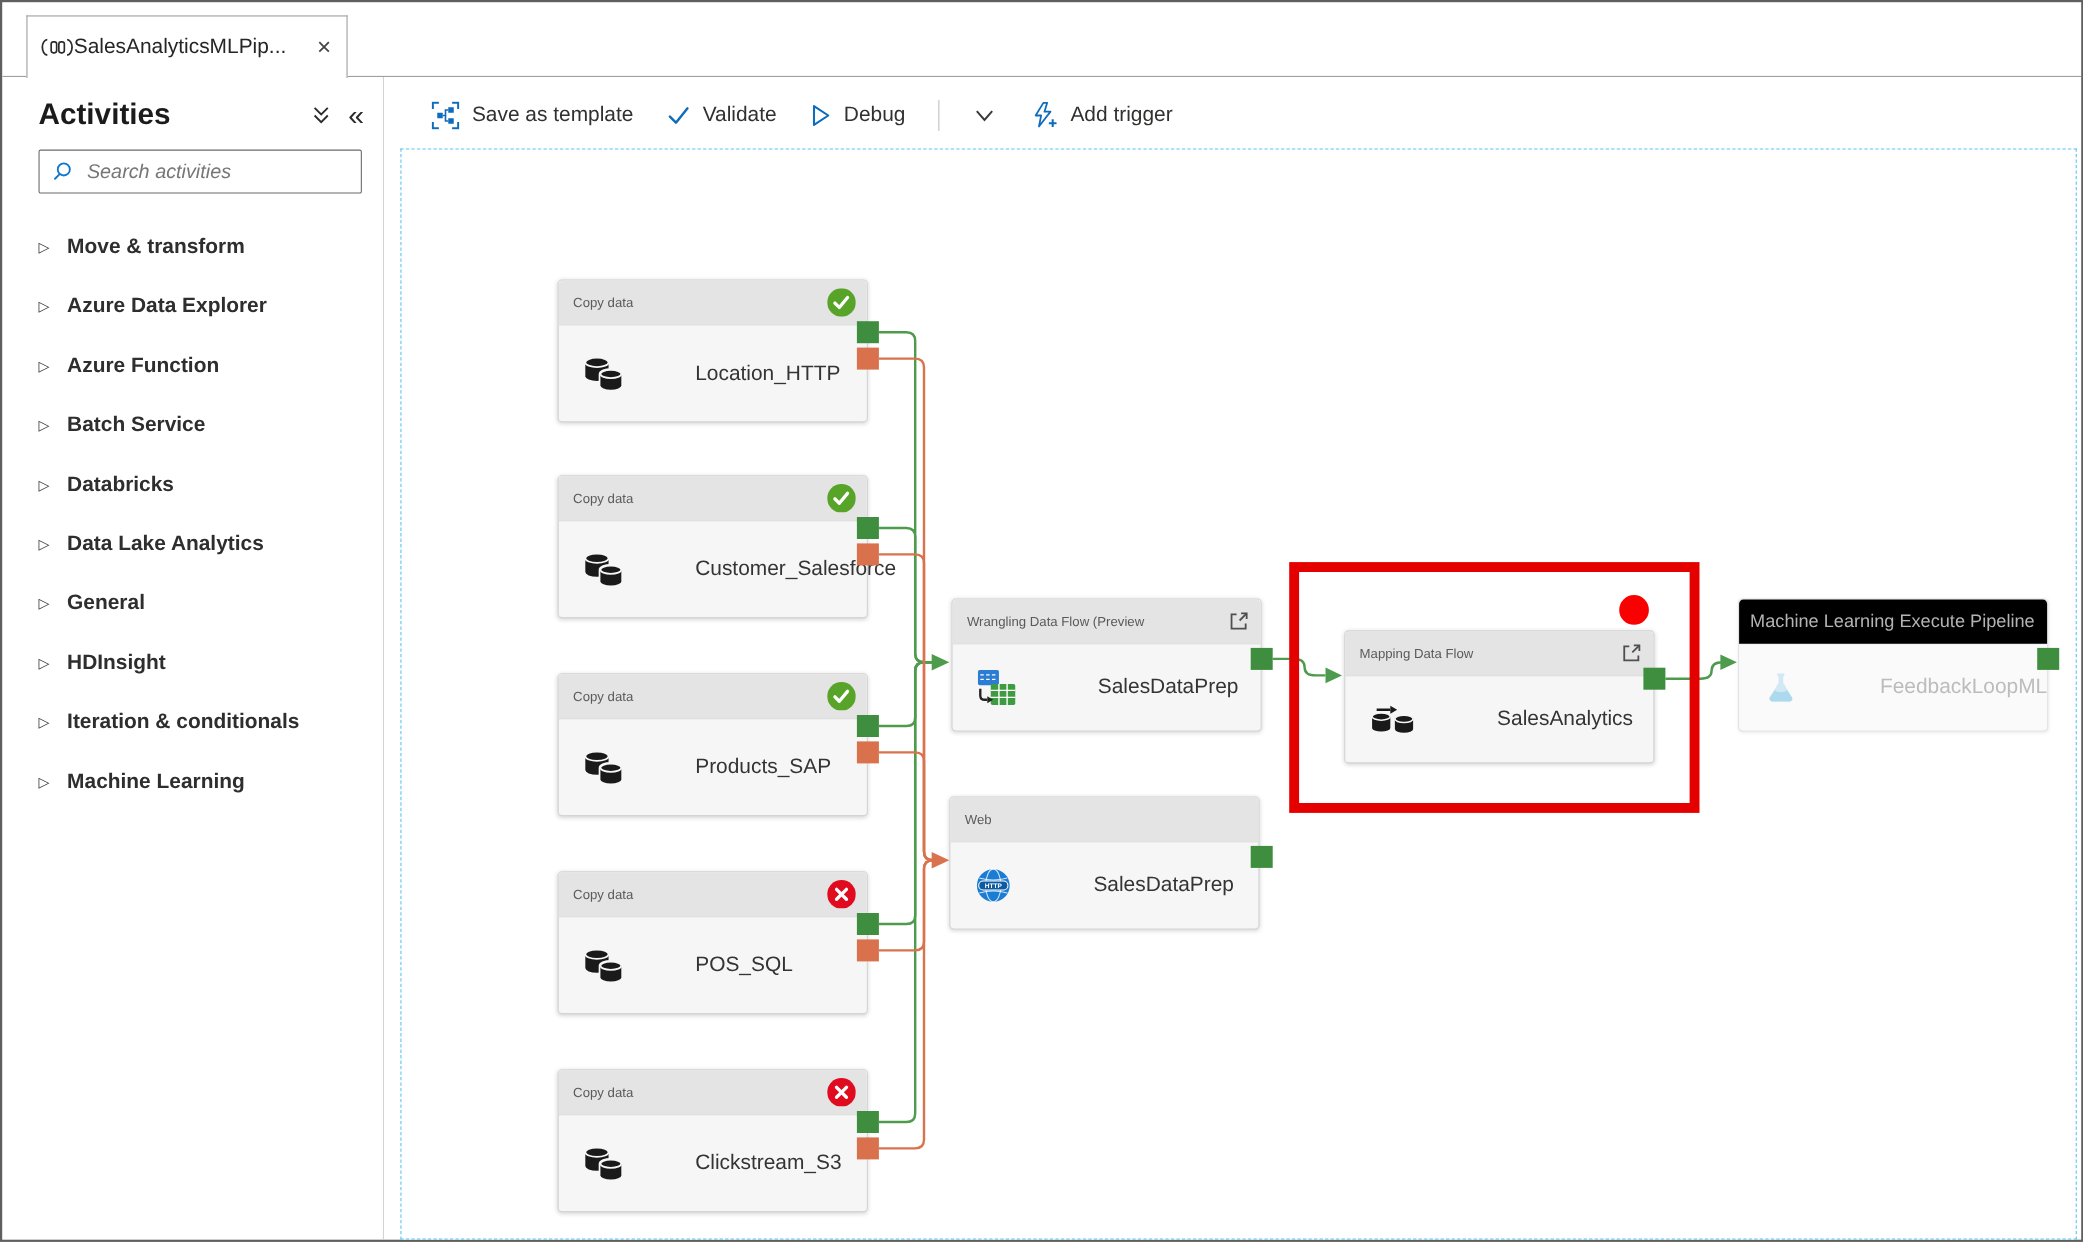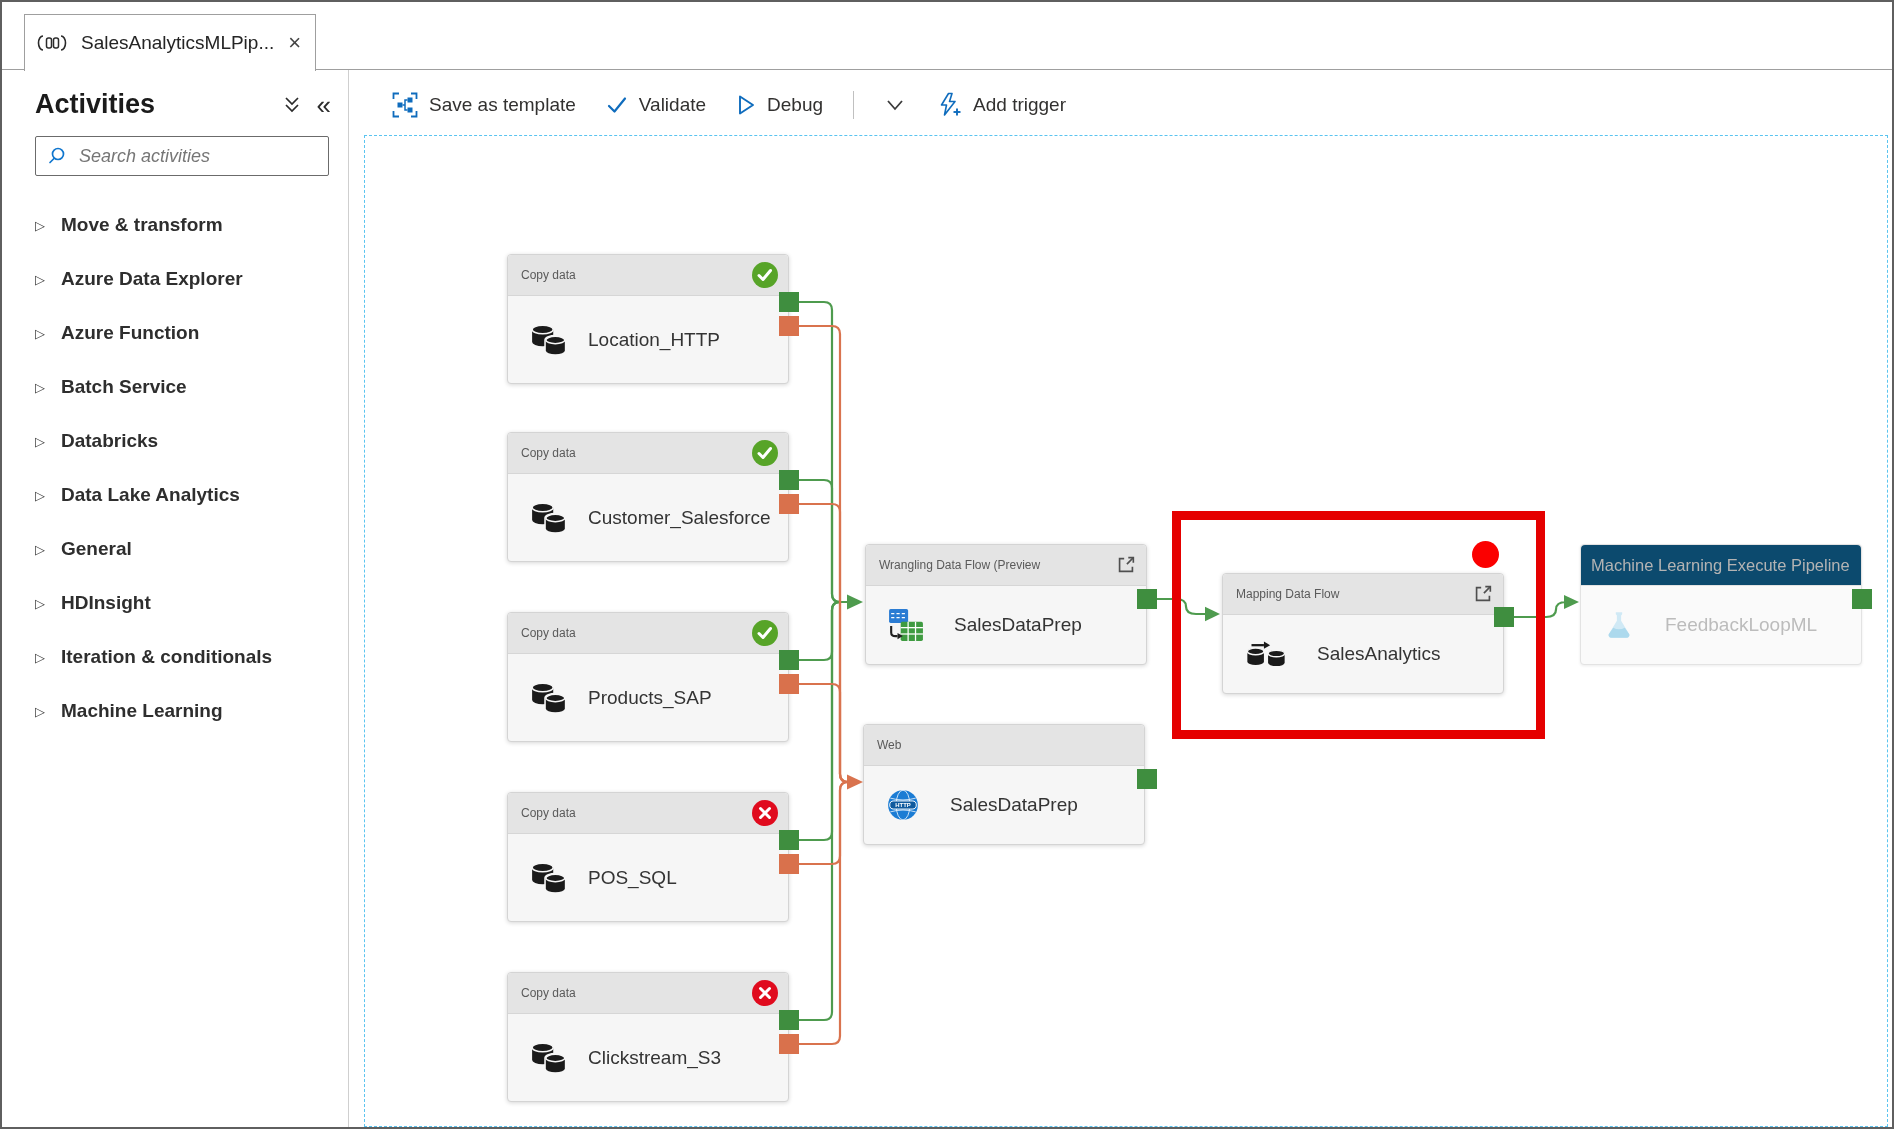--- a/index.html
+++ b/index.html
@@ -8,21 +8,21 @@
     border:2px solid #5f5f5f;background:#fff;overflow:hidden;
     font-family:"Liberation Sans","DejaVu Sans",sans-serif;color:#323130;
   }
   
   .tabstrip-line{position:absolute;left:0;right:0;top:67px;height:1px;background:#9f9f9f;z-index:1;}
   .tab{
     position:absolute;left:22px;top:12px;width:292px;height:57px;background:#fff;
     border:1px solid #9f9f9f;border-bottom:none;z-index:2;display:flex;align-items:center;
     box-sizing:border-box;padding:0 10px 0 12px;
   }
-  .tab-title{font-size:19px;color:#252525;margin-left:14px;flex:1;white-space:nowrap;overflow:hidden;}
+  .tab-title{font-size:19px;color:#252525;flex:1;white-space:nowrap;overflow:hidden;}
   .tab-close{font-size:22px;color:#444;cursor:pointer;padding:0 4px;line-height:1;}
   
   .sidebar{position:absolute;left:2px;top:69px;width:344px;bottom:2px;background:#fff;box-sizing:border-box;padding:18px 0 0 31px;z-index:2;}
   .sb-sep{position:absolute;left:346px;top:68px;width:1px;bottom:0;background:#cfcfcf;z-index:1;}
   .sidebar-header{display:flex;align-items:center;width:296px;}
   .sidebar-title{font-size:27px;font-weight:600;color:#1b1b1b;flex:1;}
   .collapse-btn{margin-left:14px;cursor:pointer;display:flex;align-items:center;color:#2b2b2b;}
   .collapse-left{font-size:26px;line-height:1;color:#2b2b2b;}
   .searchbox{
     margin-top:16px;width:294px;height:40px;border:1px solid #6b6b6b;border-radius:2px;
@@ -50,24 +50,24 @@
     box-shadow:0 1px 4px rgba(0,0,0,0.16);z-index:2;box-sizing:border-box;cursor:pointer;
   }
   .node-header{position:relative;height:40px;background:#e4e4e4;border-bottom:1px solid #d6d6d6;border-radius:4px 4px 0 0;display:flex;align-items:center;}
   .node-type{font-size:12px;color:#5a5a5a;padding-left:13px;white-space:nowrap;overflow:hidden;padding-right:40px;}
   .status-ic{position:absolute;right:10px;top:7px;width:26px;height:26px;}
   .extlink-ic{position:absolute;right:9px;top:9px;width:22px;height:22px;cursor:pointer;}
   .node-body{display:flex;align-items:center;padding-left:22px;}
   .copy .node-body{height:87px;}
   .flow .node-body{height:78px;gap:10px;}
   .nbicon{margin-right:20px;flex:0 0 auto;}
-  .node-label{font-size:19px;color:#343434;white-space:nowrap;}
+  .node-label{font-size:19px;color:#343434;white-space:nowrap;margin-left:44px;}
   
   .node.ml{border-color:#e3e3e3;background:#fafafa;box-shadow:0 1px 3px rgba(0,0,0,0.08);}
-  .node.ml .node-header{background:#0c4a6e;border-bottom-color:#e3e3e3;}
+  .node.ml .node-header{background:#000000;border-bottom-color:#e3e3e3;}
   .node.ml .node-type{color:#b3b3b3;font-size:16.5px;padding-left:10px;padding-right:6px;}
   .node.ml .node-label{color:#bcbcbc;}
   .node.ml .nbicon{opacity:0.75;}
   
   svg.connections{position:absolute;left:0;top:0;width:1894px;height:1129px;pointer-events:none;z-index:3;}
   svg.connections .port{pointer-events:auto;cursor:crosshair;}
   
   .redbox{position:absolute;left:1170px;top:509px;width:373px;height:228px;border:9px solid #e50000;box-sizing:border-box;z-index:4;pointer-events:none;}
   .reddot{position:absolute;left:1470px;top:539px;width:27px;height:27px;border-radius:50%;background:#fb0000;z-index:5;pointer-events:none;}
 </style>

